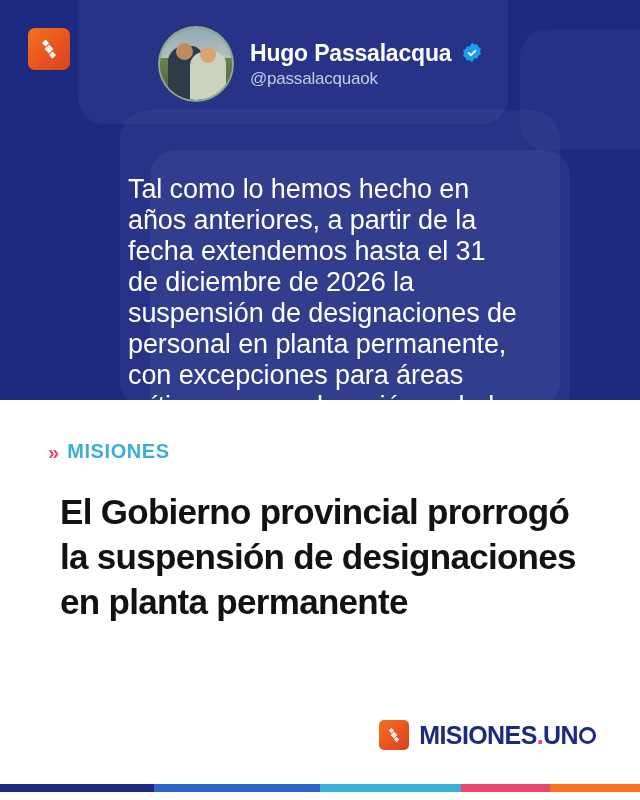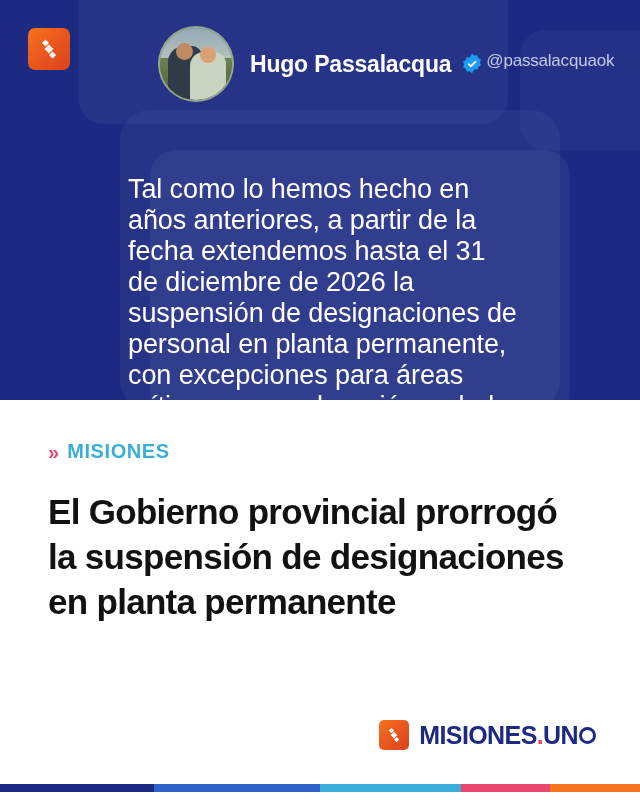--- a/index.html
+++ b/index.html
@@ -92,21 +92,21 @@
   }
   .avatar .head-a {
     position: absolute; left: 16px; top: 15px; width: 17px; height: 17px;
     background: #c08a63; border-radius: 50%;
   }
   .avatar .head-b {
     position: absolute; right: 16px; top: 19px; width: 16px; height: 16px;
     background: #d9a274; border-radius: 50%;
   }
 
-  .author-text { display: flex; flex-direction: row; gap: 2px; }
+  .author-text { display: flex; flex-direction: column; gap: 2px; }
   .author-name-line { display: flex; align-items: center; gap: 9px; }
   .author-name {
     color: #ffffff;
     font-size: 23px;
     font-weight: 700;
     letter-spacing: -0.2px;
     white-space: nowrap;
   }
   .verified {
     width: 24px; height: 24px; flex: none;
@@ -160,20 +160,21 @@
   }
 
   .headline {
     margin-top: 26px;
     color: #121212;
     font-size: 35px;
     line-height: 45px;
     font-weight: 800;
     letter-spacing: -0.7px;
     max-width: 520px;
+    margin-left: 12px;
   }
 
   
   .brand {
     position: absolute;
     right: 44px;
     bottom: 42px;
     display: flex;
     align-items: center;
     gap: 10px;

